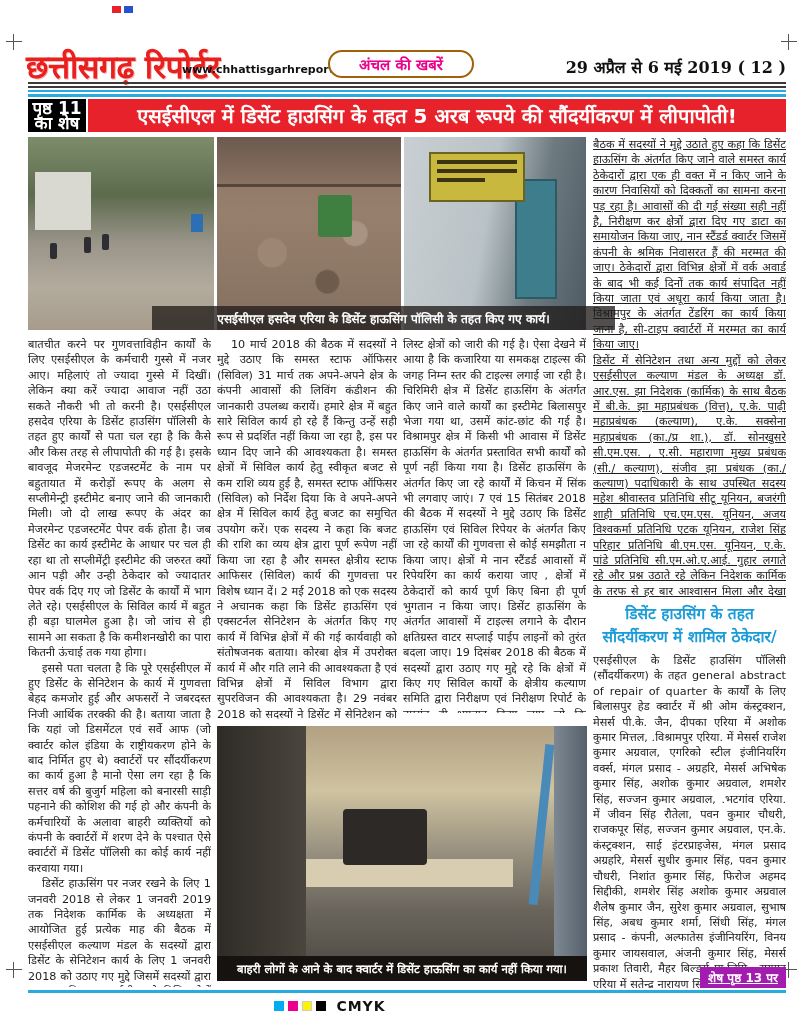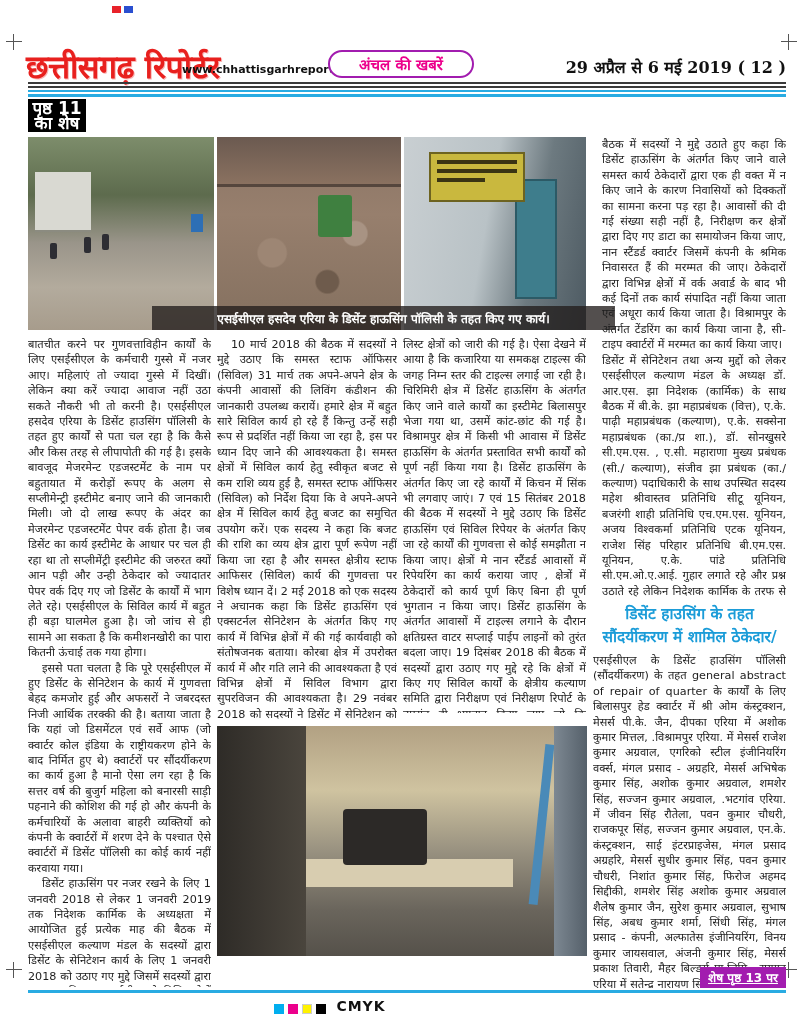--- a/index.html
+++ b/index.html
@@ -9,21 +9,21 @@
   
   .crop-mark { position:absolute; width:16px; height:16px; }
   .crop-mark::before { content:""; position:absolute; left:0; right:0; top:7px; border-top:1.5px solid #555; }
   .crop-mark::after { content:""; position:absolute; top:0; bottom:0; left:7px; border-left:1.5px solid #555; }
   .reg-red  { position:absolute; left:112px; top:6px;  width:9px; height:7px; background:#e8222a; }
   .reg-blue { position:absolute; left:124px; top:6px; width:9px; height:7px; background:#2a4fd0; }
 
   
   .masthead-title { position:absolute; left:26px; top:44px; font-size:32px; font-weight:bold; color:#e8201e; letter-spacing:-0.5px; text-shadow:1px 1px 0 #f9b7b7; }
   .masthead-site  { position:absolute; left:182px; top:63px; font-size:11px; font-weight:bold; color:#111; }
-  .section-badge  { position:absolute; left:328px; top:50px; width:146px; height:28px; border:2px solid #a21caf; border-radius:15px; display:flex; align-items:center; justify-content:center; color:#ec008c; font-weight:bold; font-size:15px; background:#fff; }
+  .section-badge  { position:absolute; left:328px; top:50px; width:146px; height:28px; border:2px solid #a16207; border-radius:15px; display:flex; align-items:center; justify-content:center; color:#ec008c; font-weight:bold; font-size:15px; background:#fff; }
   .issue-date { position:absolute; left:556px; top:56px; width:230px; text-align:right; font-size:16px; font-weight:bold; color:#111; font-family:"DejaVu Serif", serif; }
   .rule-double { position:absolute; left:28px; top:82px; width:758px; height:6px; border-top:2px solid #3a3a3a; border-bottom:2px solid #3a3a3a; }
   .rule-cyan-band { position:absolute; left:28px; top:90px; width:758px; height:7px; border-top:2px solid #29abe2; border-bottom:3px solid #29abe2; }
 
   
   .cont-box { position:absolute; left:28px; top:99px; width:58px; height:33px; background:#000; color:#fff; font-size:17px; font-weight:bold; line-height:15px; text-align:center; padding-top:2px; }
   .headline-bar { position:absolute; left:88px; top:99px; width:698px; height:33px; background:#e8222a; color:#fff; font-weight:bold; font-size:20px; display:flex; align-items:center; justify-content:center; white-space:nowrap; overflow:hidden; }
 
   
   .photo { position:absolute; overflow:hidden; }
@@ -41,37 +41,37 @@
   .photo-caption-top { position:absolute; left:152px; top:306px; width:463px; height:24px; background:rgba(35,30,28,0.78); color:#fff; font-size:12px; font-weight:bold; display:flex; align-items:center; justify-content:center; white-space:nowrap; overflow:hidden; }
 
   
   .col { position:absolute; top:337px; text-align:justify; font-size:11.2px; line-height:15.4px; color:#1d1d1d; overflow:hidden; }
   .col p { margin:0; }
   .col p.ind { text-indent:14px; }
   .col1 { left:28px;  width:183px; height:650px; }
   .col2 { left:217px; width:180px; height:386px; }
   .col3 { left:403px; width:183px; height:376px; }
   .col4 { left:593px; top:137px; width:193px; height:851px; position:absolute; }
-  .col4 .blockA { position:absolute; top:0; left:9px; right:0; height:462px; overflow:hidden; text-align:justify; font-size:11.2px; line-height:15.4px; color:#1d1d1d; }
+  .col4 .blockA { position:absolute; top:0; left:0; right:0; height:462px; overflow:hidden; text-align:justify; font-size:11.2px; line-height:15.4px; color:#1d1d1d;text-decoration:underline; }
   .col4 .subhead { position:absolute; top:466px; left:0; right:0; height:48px; color:#1b9cd8; font-weight:bold; font-size:15.5px; line-height:23px; text-align:center; overflow:hidden; }
   .col4 .blockB { position:absolute; top:516px; left:0; right:0; height:335px; overflow:hidden; text-align:justify; font-size:11.2px; line-height:15.4px; color:#1d1d1d; }
   .cont-next { position:absolute; right:0; bottom:0; background:#a21caf; color:#fff; font-size:12px; font-weight:bold; padding:2px 8px; white-space:nowrap;text-decoration:underline; }
 
   
   .photo4 { left:217px; top:726px; width:370px; height:230px; background:linear-gradient(180deg,#b2a183 0%,#cfc3a0 28%,#97907f 55%,#6a655c 80%,#55514a 100%); }
   .photo4 .cab { position:absolute; left:0; top:0; width:24%; height:100%; background:linear-gradient(90deg,#2e2b27,#4a453d); }
   .photo4 .counter { position:absolute; left:24%; top:58%; width:56%; height:12%; background:#d8cdb0; }
   .photo4 .machine { position:absolute; left:34%; top:36%; width:84px; height:56px; background:#2c2927; border-radius:4px; }
   .photo4 .pipe { position:absolute; right:11%; top:8%; width:9px; height:70%; background:#4a8ab8; transform:rotate(6deg); }
   .photo4 .doorR { position:absolute; right:0; top:0; width:9%; height:100%; background:linear-gradient(90deg,#7d8892,#55606a); }
   .photo-caption-bottom { position:absolute; left:217px; top:956px; width:370px; height:25px; background:#15120f; color:#fff; font-size:11.5px; font-weight:bold; display:flex; align-items:center; justify-content:center; white-space:nowrap; overflow:hidden; }
 
   
   .rule-cyan-bottom { position:absolute; left:28px; top:990px; width:758px; height:3px; background:#29abe2; }
-  .cmyk-strip { position:absolute; left:0; top:998px; width:660px; display:flex; align-items:flex-end; justify-content:center; gap:4px; }
+  .cmyk-strip { position:absolute; left:0; top:998px; width:660px; display:flex; align-items:center; justify-content:center; gap:4px; }
   .cmyk-strip .sq { width:10px; height:10px; display:inline-block; }
   .cmyk-label { font-size:14px; font-weight:bold; color:#111; margin-left:6px; letter-spacing:1px; }
 </style>
 </head>
 <body>
 
 <div class="page">
 
   <div class="crop-mark" style="left:6px; top:34px;"></div>
   <div class="crop-mark" style="left:781px; top:34px;"></div>
@@ -84,20 +84,21 @@
   <div class="masthead-site">www.chhattisgarhreporter.com</div>
   <div class="section-badge">अंचल की खबरें</div>
   <div class="issue-date">29 अप्रैल से 6 मई 2019 ( 12 )</div>
   <div class="rule-double"></div>
   <div class="rule-cyan-band"></div>
 
   <div class="cont-box">
     <div>पृष्ठ 11</div>
     <div>का शेष</div>
   </div>
+  <div class="headline-bar">एसईसीएल में डिसेंट हाउसिंग के तहत 5 अरब रूपये की सौंदर्यीकरण में लीपापोती!</div>
 
   <div class="photo photo1">
     <div class="bldg"></div>
     <div class="fig" style="left:30%; top:52%;"></div>
     <div class="fig" style="left:40%; top:50%;"></div>
     <div class="fig" style="left:12%; top:55%;"></div>
     <div class="drum"></div>
   </div>
   <div class="photo photo2">
     <div class="wall"></div>
@@ -139,20 +140,21 @@
     <div class="cont-next">शेष पृष्ठ 13 पर</div>
   </div>
 
   <div class="photo photo4">
     <div class="cab"></div>
     <div class="counter"></div>
     <div class="machine"></div>
     <div class="pipe"></div>
     <div class="doorR"></div>
   </div>
+  <div class="photo-caption-bottom">बाहरी लोगों के आने के बाद क्वार्टर में डिसेंट हाऊसिंग का कार्य नहीं किया गया।</div>
 
   <div class="rule-cyan-bottom"></div>
   <div class="cmyk-strip">
     <span class="sq" style="background:#00aeef;"></span>
     <span class="sq" style="background:#ec008c;"></span>
     <span class="sq" style="background:#fff200; border:1px solid #ccc;"></span>
     <span class="sq" style="background:#000;"></span>
     <span class="cmyk-label">CMYK</span>
   </div>
 

